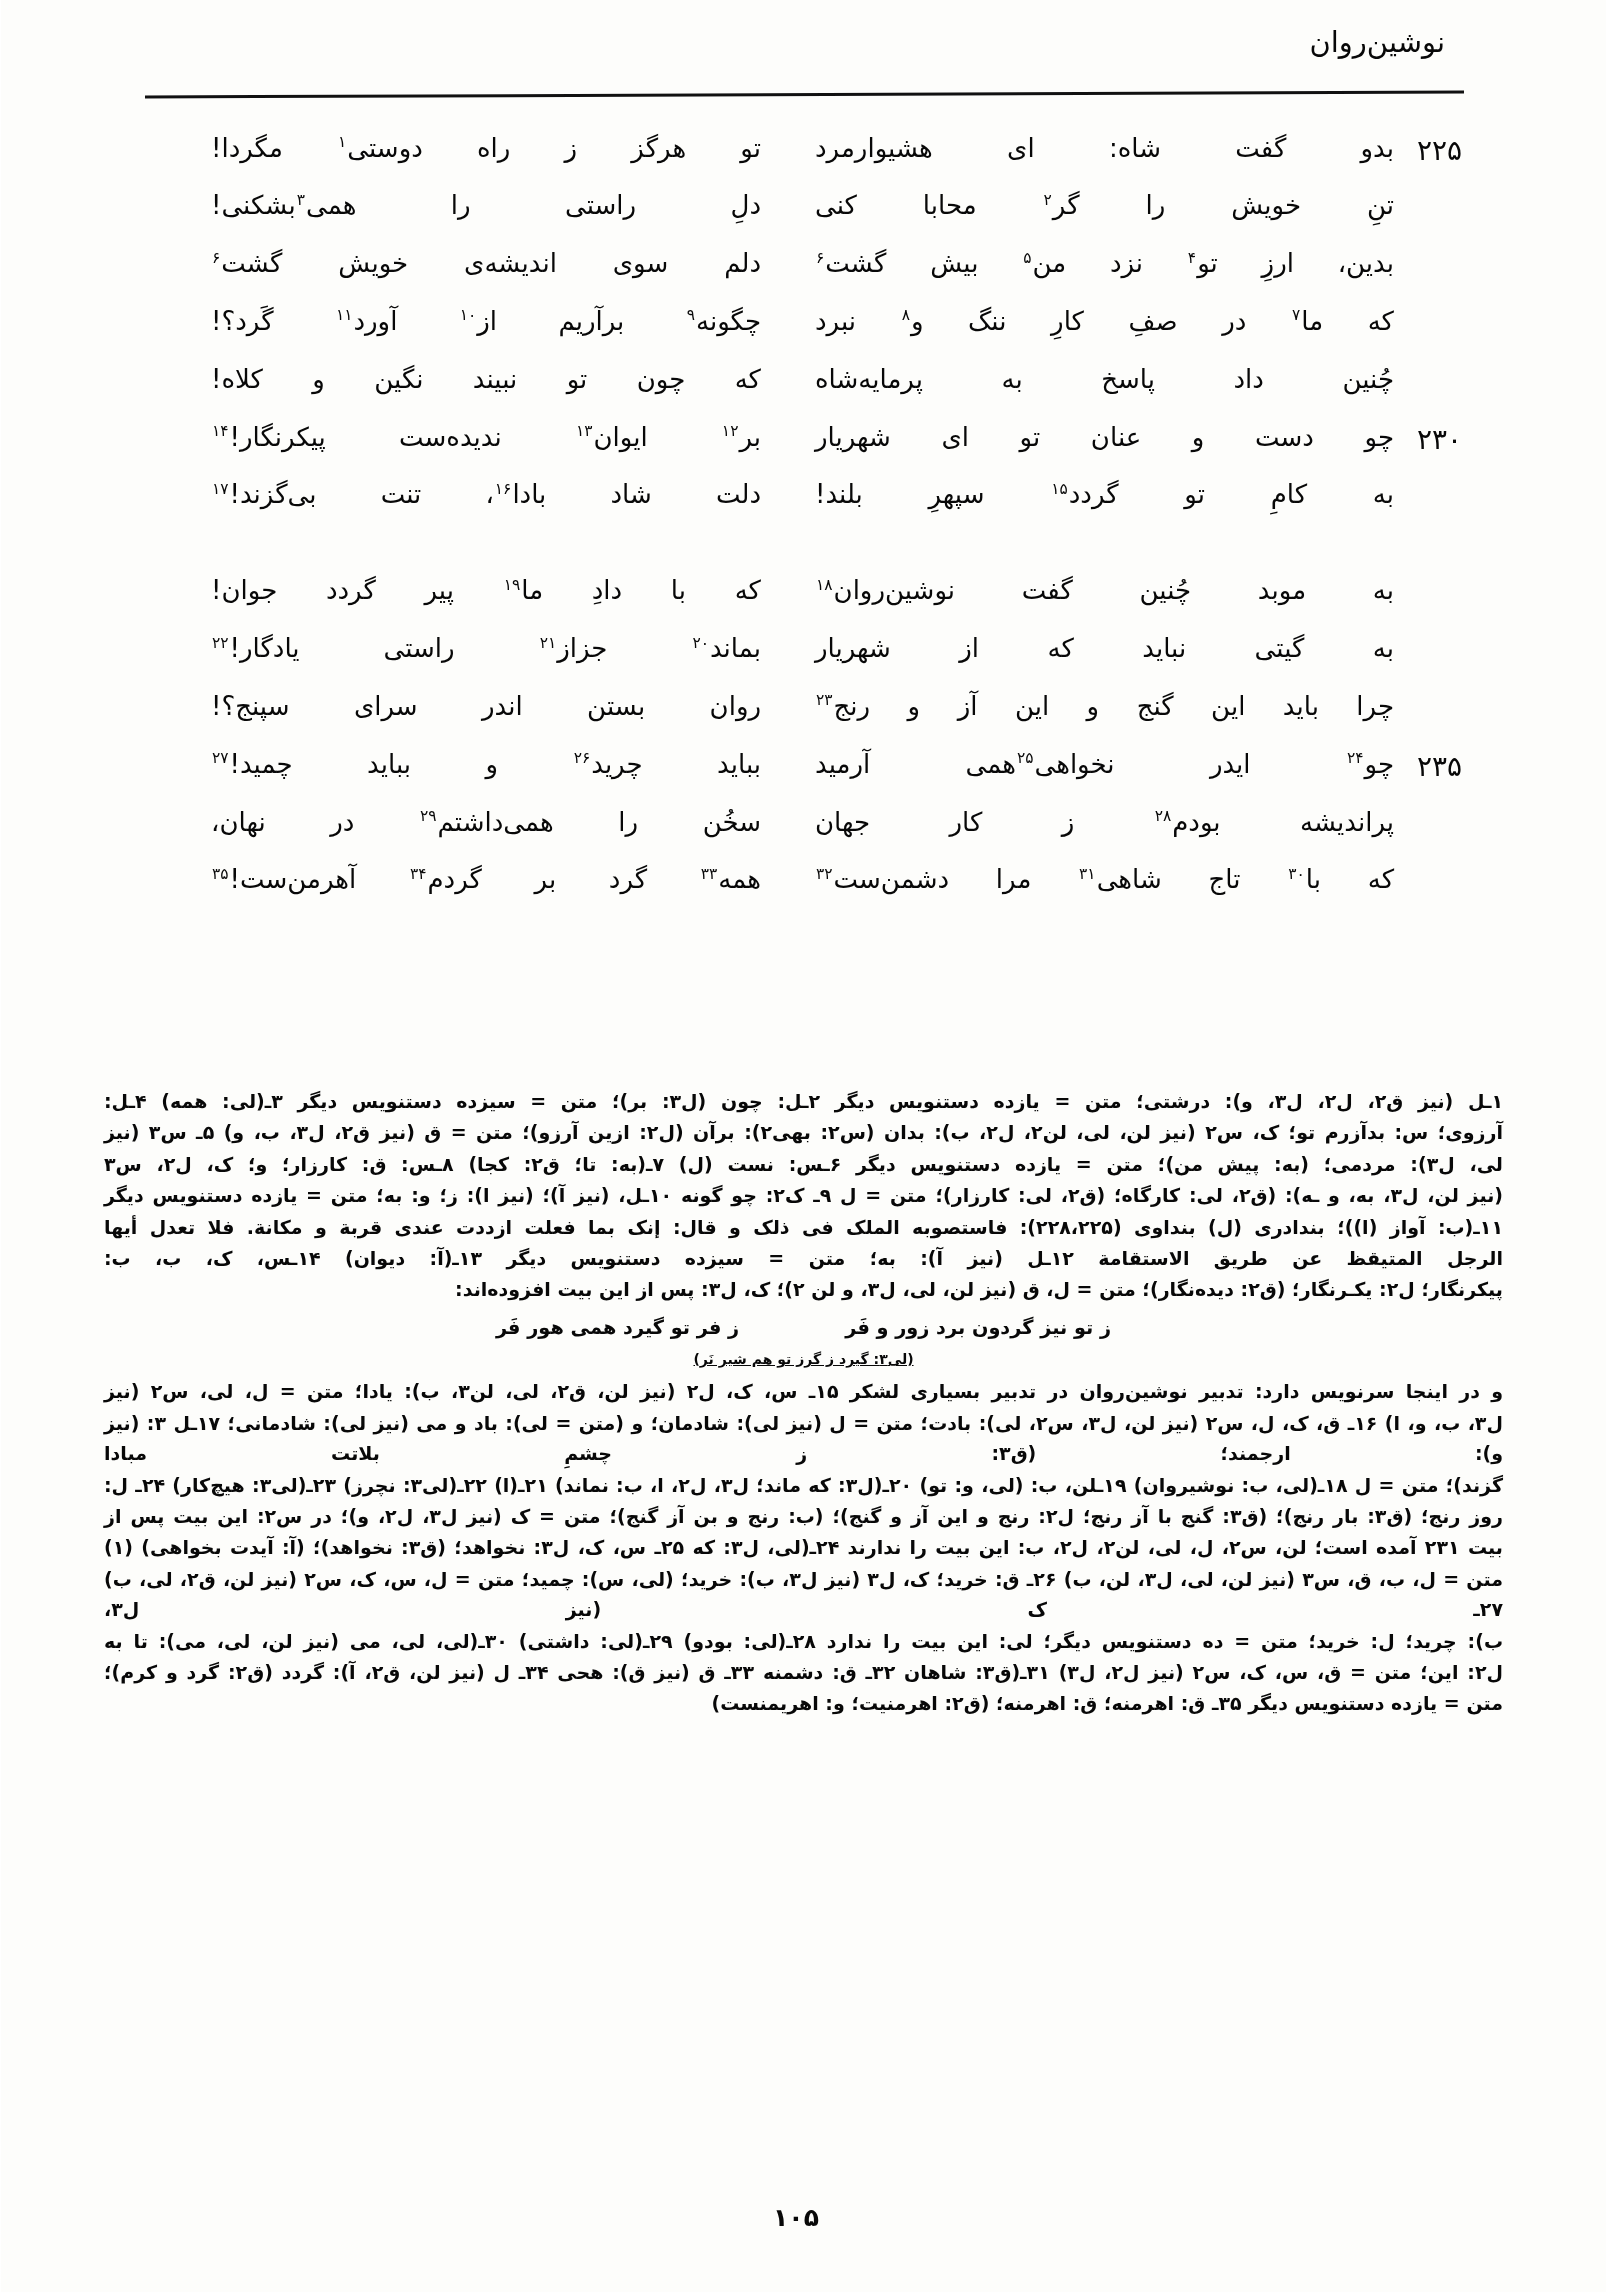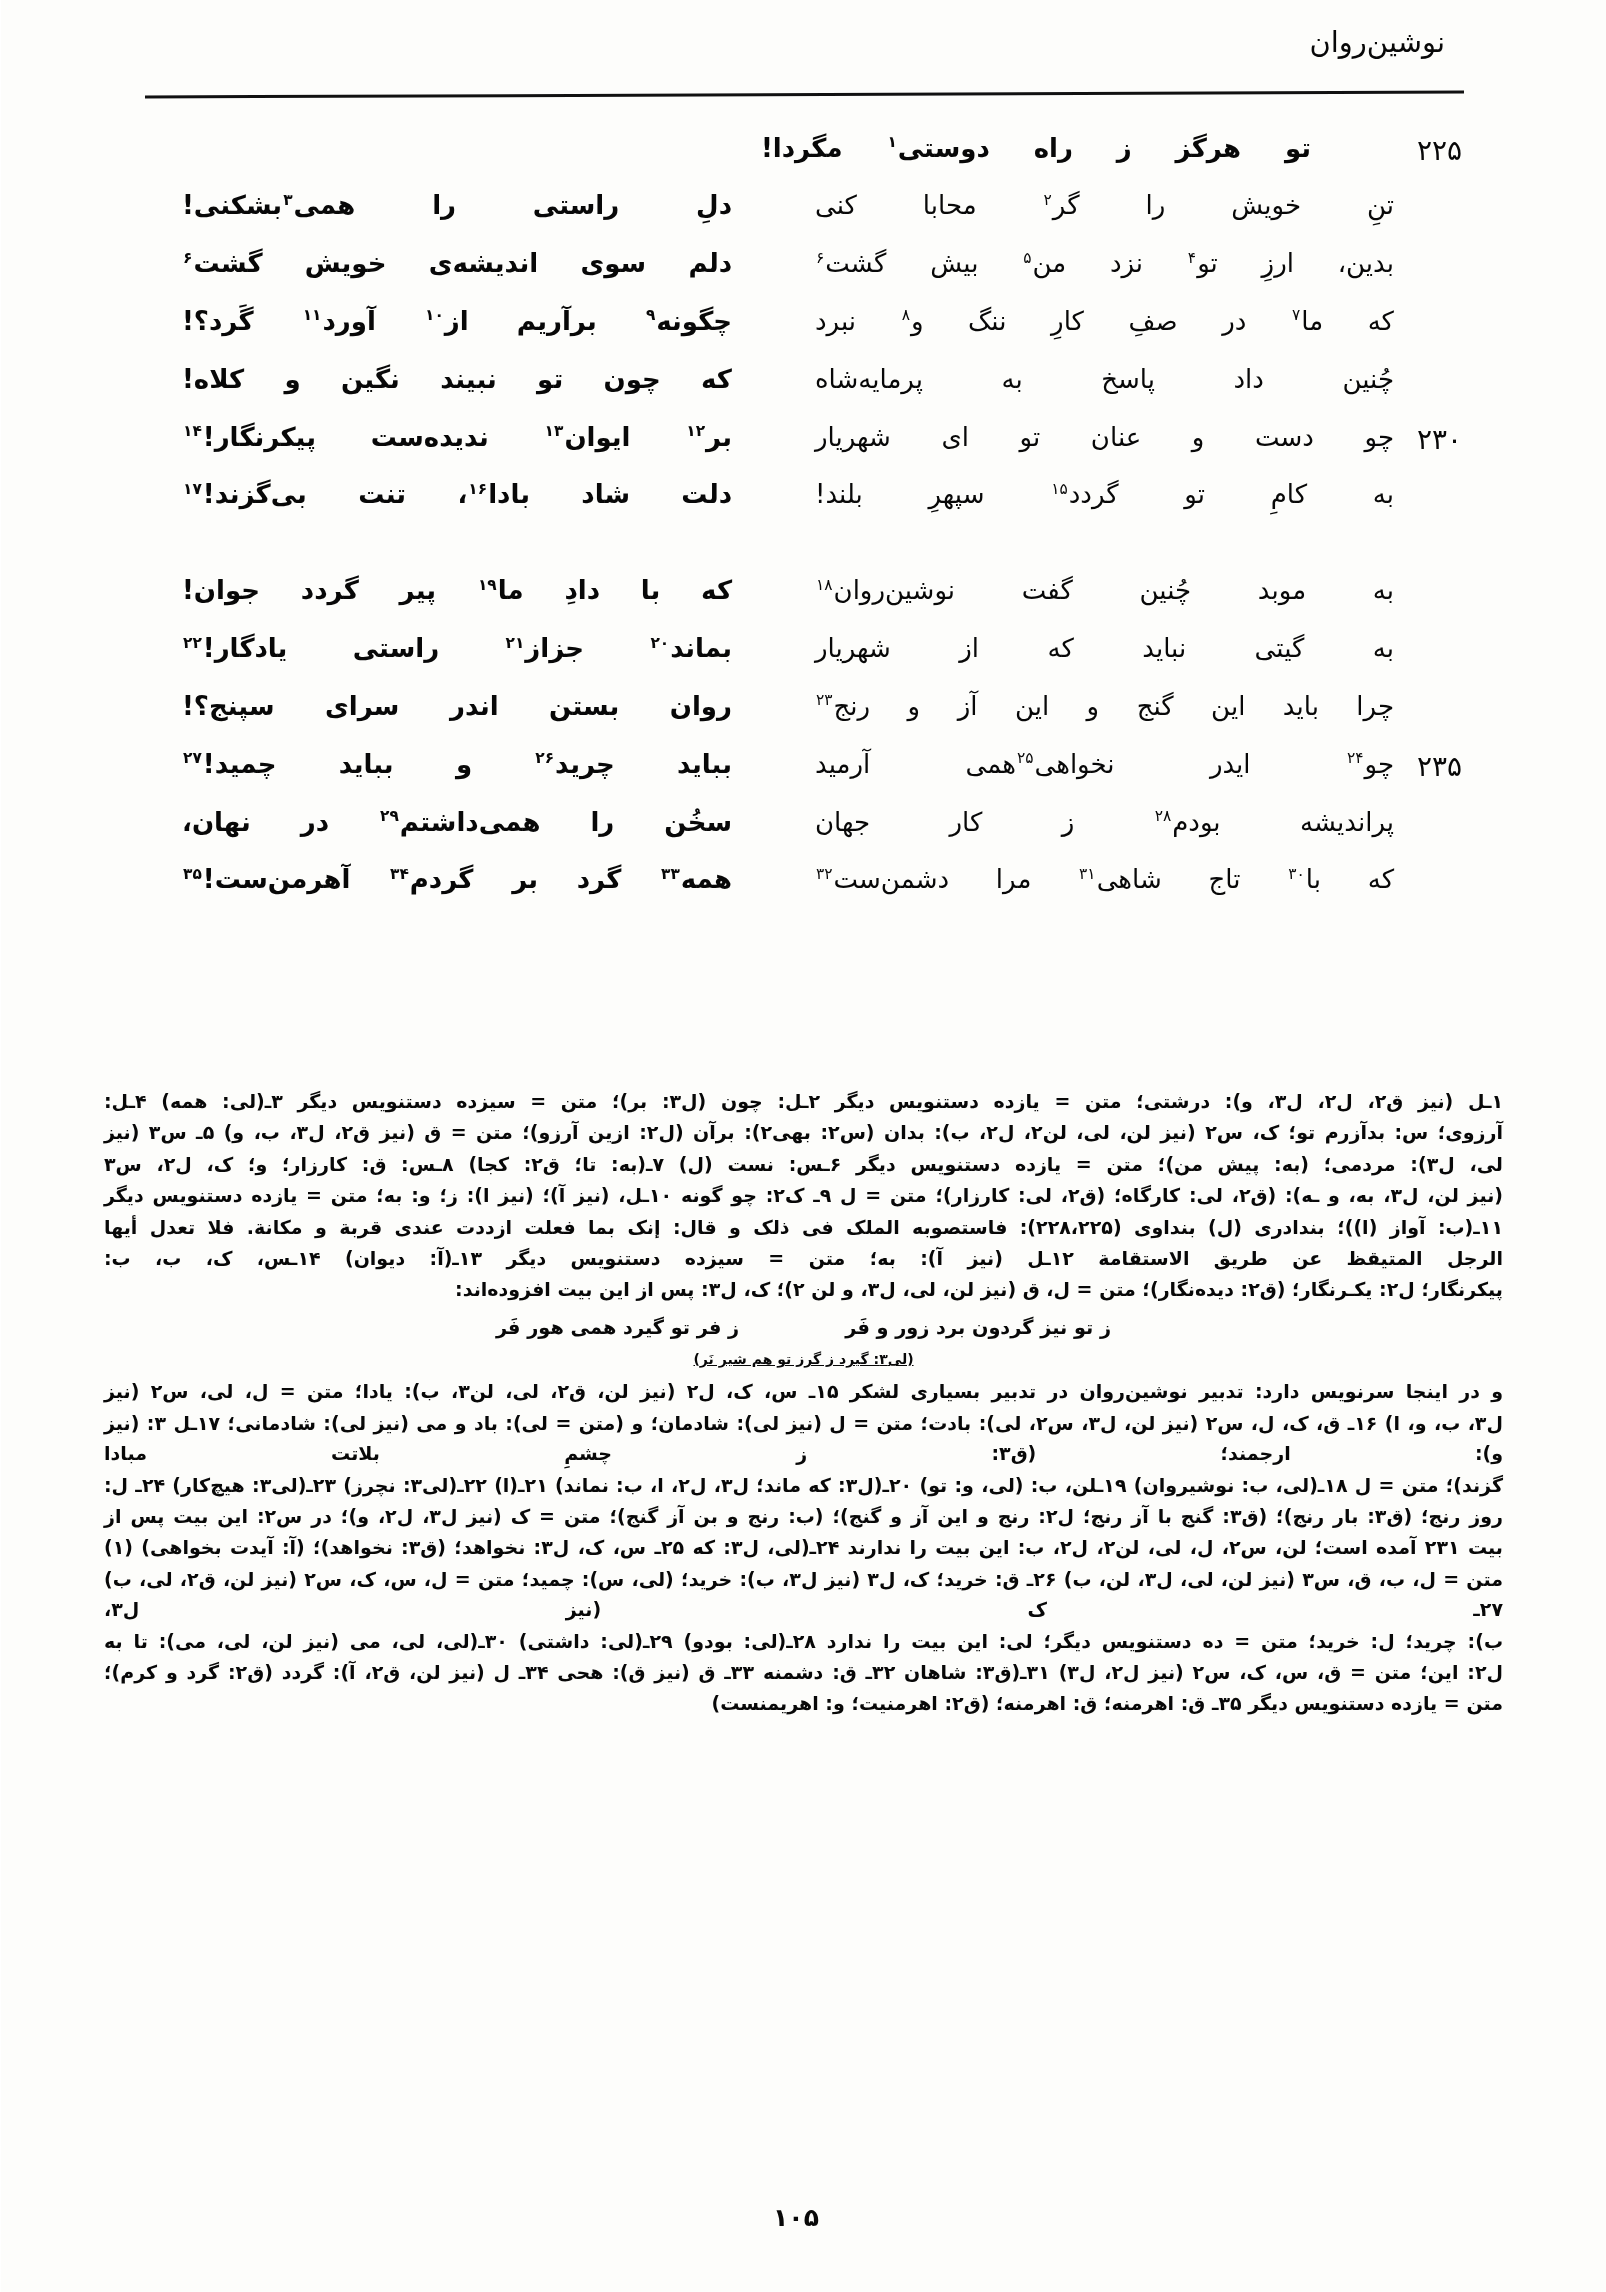--- a/index.html
+++ b/index.html
@@ -63,25 +63,24 @@
     white-space:nowrap;
   }
   .mesra.first{
     width:579px;
     text-align:justify;
     text-align-last:justify;
     white-space:normal;
   }
   .mesra.second{
     width:550px;
-    margin-right:83px;
+    margin-right:54px;
     text-align:justify;
     text-align-last:justify;
     white-space:normal;
-    font-weight:bold;
   }
   sup{
     font-size:15.4px;
     vertical-align:super;
     line-height:0;
     padding:0 1px;
   }
 
   
   .notes{
@@ -131,20 +130,21 @@
 <div class="page">
 
   <div class="runhead">نوشین‌روان</div>
   <div class="headrule"></div>
 
   <div class="verse-area">
     <div id="stanzas-host">
         <div class="stanza">
           <div class="beyt">
             <div class="num">۲۲۵</div>
+            <div class="mesra first">بدو گفت شاه: ای هشیوارمرد</div>
             <div class="mesra second">تو هرگز ز راه دوستی<sup>۱</sup> مگردا!</div>
           </div>
           <div class="beyt">
             <div class="num"></div>
             <div class="mesra first">تنِ خویش را گر<sup>۲</sup> محابا کنی</div>
             <div class="mesra second">دلِ راستی را همی<sup>۳</sup>بشکنی!</div>
           </div>
           <div class="beyt">
             <div class="num"></div>
             <div class="mesra first">بدین، ارزِ تو<sup>۴</sup> نزد من<sup>۵</sup> بیش گشت<sup>۶</sup></div>

